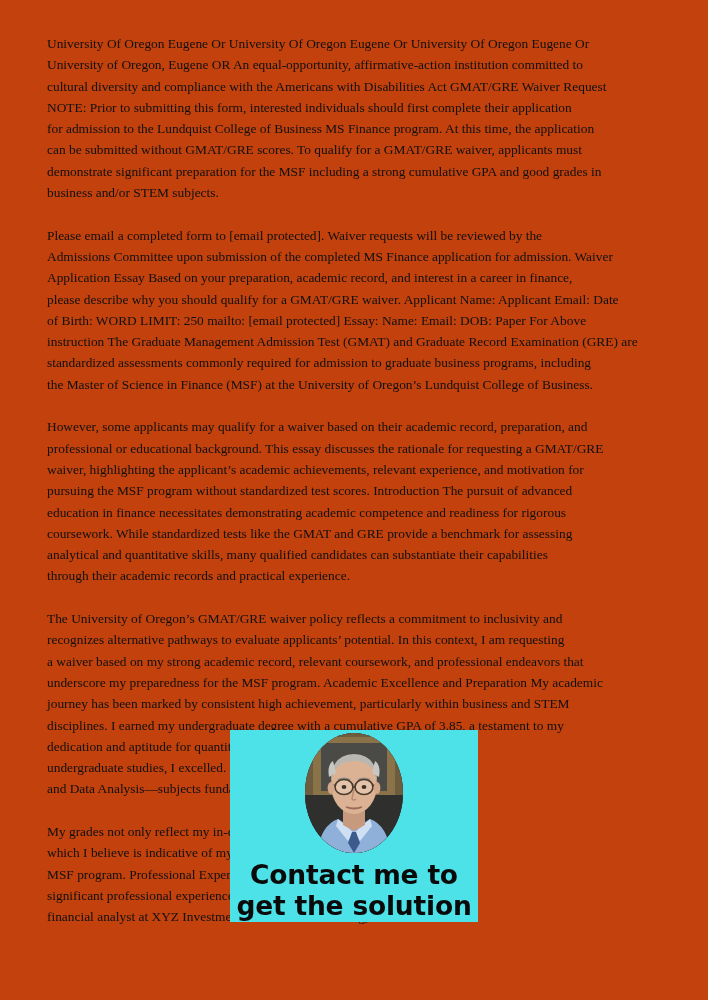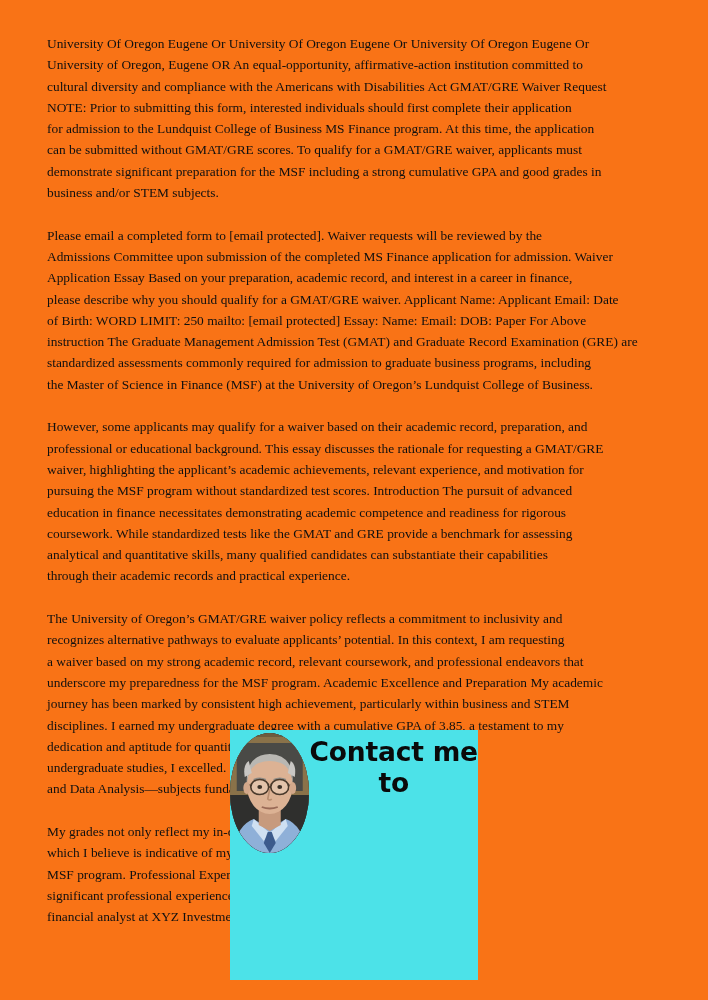--- a/index.html
+++ b/index.html
@@ -13,21 +13,21 @@
     position: relative;
     overflow: hidden;
     font-family: "Liberation Serif", "DejaVu Serif", serif;
   }
 
   #page {
     position: absolute;
     left: 0; top: 0;
     width: 708px;
     height: 1000px;
-    background: #f97316;
+    background: #c2410c;
   }
 
   #doc-body {
     position: absolute;
     left: 47px;
     top: 33px;
     width: 637px;
   }
 
   .para {
@@ -40,24 +40,26 @@
     font-family: "Liberation Serif", "DejaVu Serif", serif;
   }
   .para:last-child { margin-bottom: 0; }
 
   
   #contact-overlay {
     position: absolute;
     left: 230px;
     top: 730px;
     width: 248px;
-    height: 250px;
+    height: 192px;
     background: #4ce2e8;
     overflow: hidden;
     display: flex;
+    flex-direction: column;
+    align-items: center;
   }
 
   #avatar {
     position: relative;
     margin-top: 3px;
     width: 98px;
     height: 120px;
     border-radius: 50% / 50%;
     overflow: hidden;
     background: #2b2b2b;
@@ -173,18 +175,19 @@
 
         <path d="M41 74 Q49 77 57 74" stroke="#9a6a56" stroke-width="1.8" fill="none"></path>
 
         <ellipse cx="26" cy="55" rx="3.4" ry="6" fill="#d3a88a"></ellipse>
         <ellipse cx="72" cy="55" rx="3.4" ry="6" fill="#d3a88a"></ellipse>
       </svg>
     </div>
 
     <div id="contact-lines">
       <div>Contact me to</div>
+      <div>get the solution</div>
     </div>
 
 
   </div>
 
 </div>
 
 </body></html>

